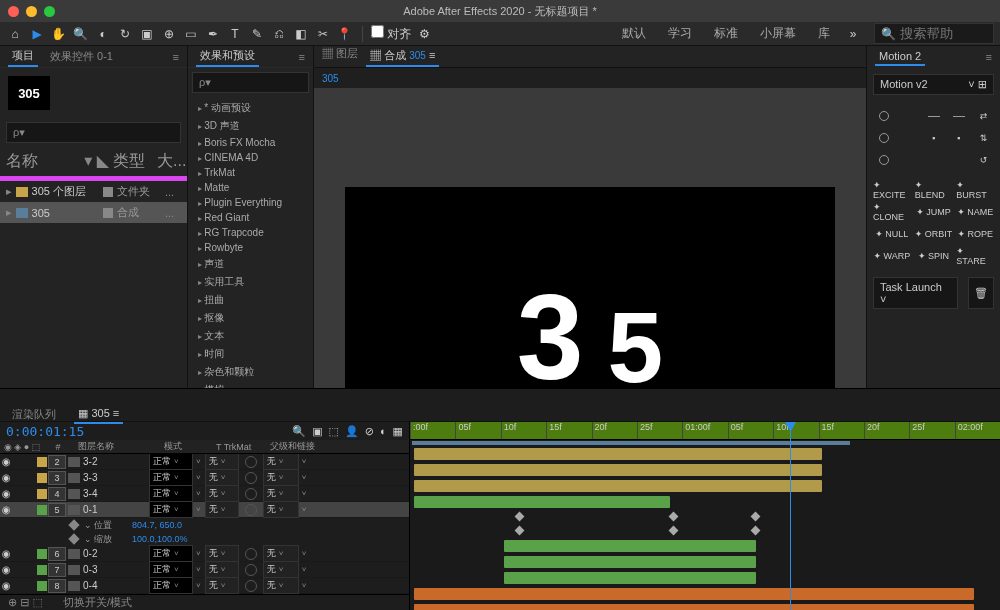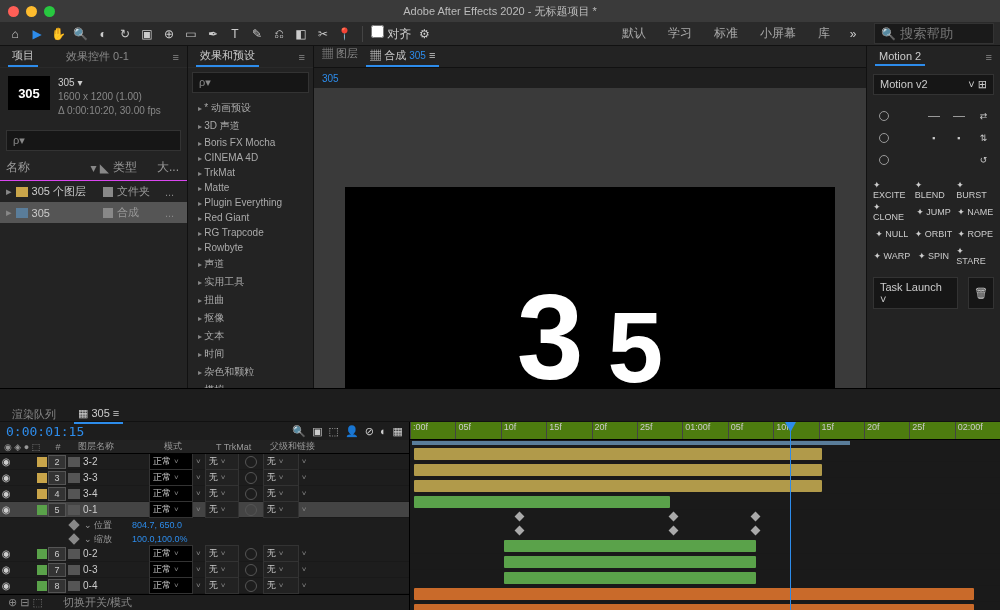--- a/index.html
+++ b/index.html
@@ -13,28 +13,28 @@
 .tool-icon { width: 18px; height: 18px; display: flex; align-items:center; justify-content:center; color:#ccc; cursor:pointer; }
 .tool-sep { width:1px; height:16px; background:#444; margin:0 4px; }
 .workspace-tabs { display:flex; gap:2px; margin-left:auto; }
 .ws-tab { padding:3px 10px; color:#aaa; cursor:pointer; }
 .search-box { display:flex; align-items:center; background:#1a1a1a; border:1px solid #333; padding:2px 6px; margin-left:8px; width:120px; }
 .main { display:flex; height: calc(100% - 22px - 24px); }
 .col-left { width:188px; background:#232323; display:flex; flex-direction:column; border-right:1px solid #111; }
 .col-effects { width:126px; background:#232323; border-right:1px solid #111; display:flex; flex-direction:column; }
 .col-center { flex:1; display:flex; flex-direction:column; background:#232323; }
 .col-right { width:134px; background:#232323; border-left:1px solid #111; }
-.panel-header { height:22px; display:flex; align-items:center; padding:0 8px; background:#232323; border-bottom:1px solid #2a2a2a; gap:24px; }
+.panel-header { height:22px; display:flex; align-items:center; padding:0 8px; background:#232323; border-bottom:1px solid #2a2a2a; gap:8px; }
 .panel-tab { color:#ccc; padding:2px 4px; cursor:pointer; font-size:11px; }
 .panel-tab.active { border-bottom:2px solid #2d8ceb; }
 .thumb { display:flex; gap:8px; padding:8px; }
 .thumb-img { width:42px; height:34px; background:#000; color:#fff; display:flex; align-items:center; justify-content:center; font-weight:900; font-size:13px; }
 .thumb-meta { color:#888; font-size:10px; line-height:1.4; }
 .proj-search { margin:4px 6px; background:#161616; border:1px solid #333; padding:3px 6px; color:#888; display:flex; align-items:center; }
-.proj-cols { display:flex; padding:4px 6px; color:#999; border-bottom:1px solid #d946ef; font-size:12px;align-items:center; }
+.proj-cols { display:flex; padding:4px 6px; color:#999; border-bottom:5px solid #d946ef; font-size:16px; }
 .proj-cols span:first-child { flex:1; }
 .proj-row { display:flex; align-items:center; padding:3px 6px; gap:4px; cursor:pointer; }
 .proj-row.sel { background:#555; }
 .folder-icon { width:12px; height:10px; background:#c9a54a; }
 .comp-icon { width:12px; height:10px; background:#5a7d9a; }
 .color-dot { width:10px; height:10px; background:#888; }
 .panel-footer { height:22px; border-top:1px solid #111; display:flex; align-items:center; gap:8px; padding:0 6px; color:#888; margin-top:auto; }
 .eff-search { margin:4px 4px; background:#161616; border:1px solid #333; padding:3px 6px; color:#888; display:flex; }
 .eff-list { flex:1; overflow:hidden; padding:2px 0; }
 .eff-item { padding:2px 6px 2px 10px; color:#aaa; cursor:pointer; font-size:10px; white-space:nowrap; }
@@ -153,25 +153,20 @@
 
 <div class="main">
   <div class="col-left">
     <div class="panel-header">
       <span class="panel-tab active">项目</span>
       <span class="panel-tab" style="color:#888">效果控件 0-1</span>
       <span style="margin-left:auto;color:#888">≡</span>
     </div>
     <div class="thumb">
       <div class="thumb-img">305</div>
-      <div class="thumb-meta">
-        <div style="color:#ccc"><span>305</span> ▾</div>
-        <div>1600 x 1200 (1.00)</div>
-        <div>Δ 0:00:10:20, 30.00 fps</div>
-      </div>
     </div>
     <div class="proj-search">
         <span>ρ▾</span>
       </div>
     <div class="proj-cols">
       <span>名称</span>
       <span style="color:#888;margin-right:4px">▾ ◣</span>
       <span style="width:44px">类型</span>
       <span style="width:24px">大...</span>
     </div>

